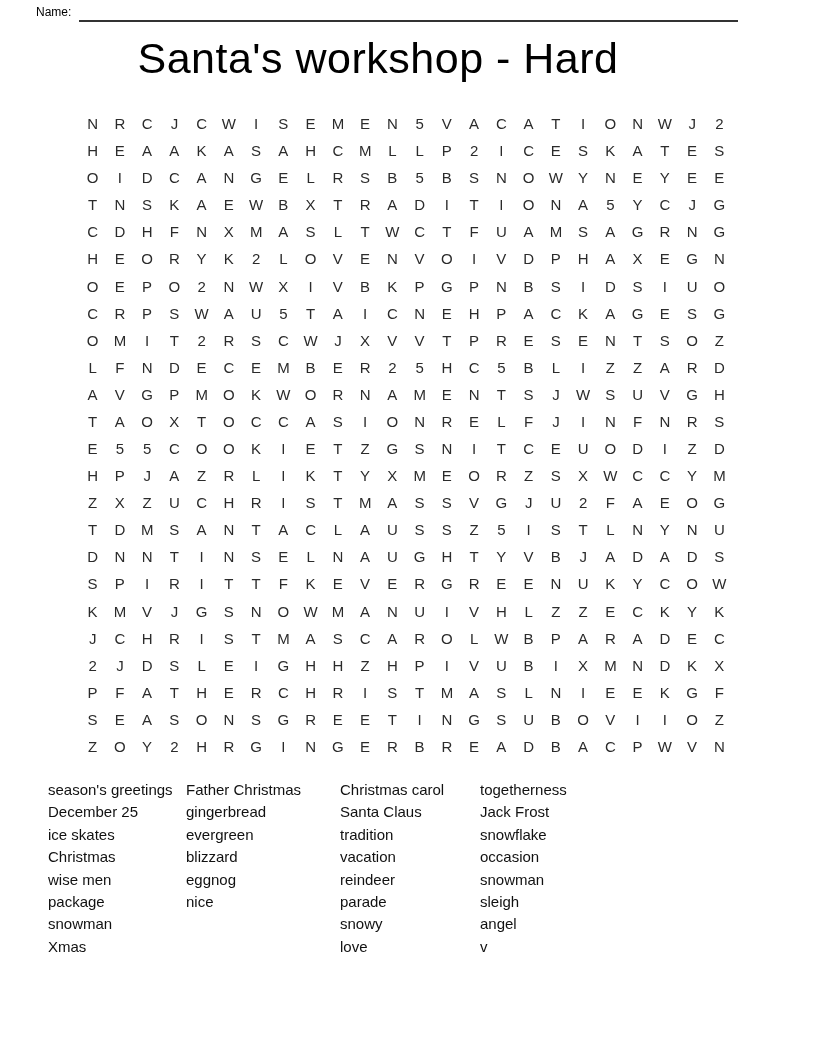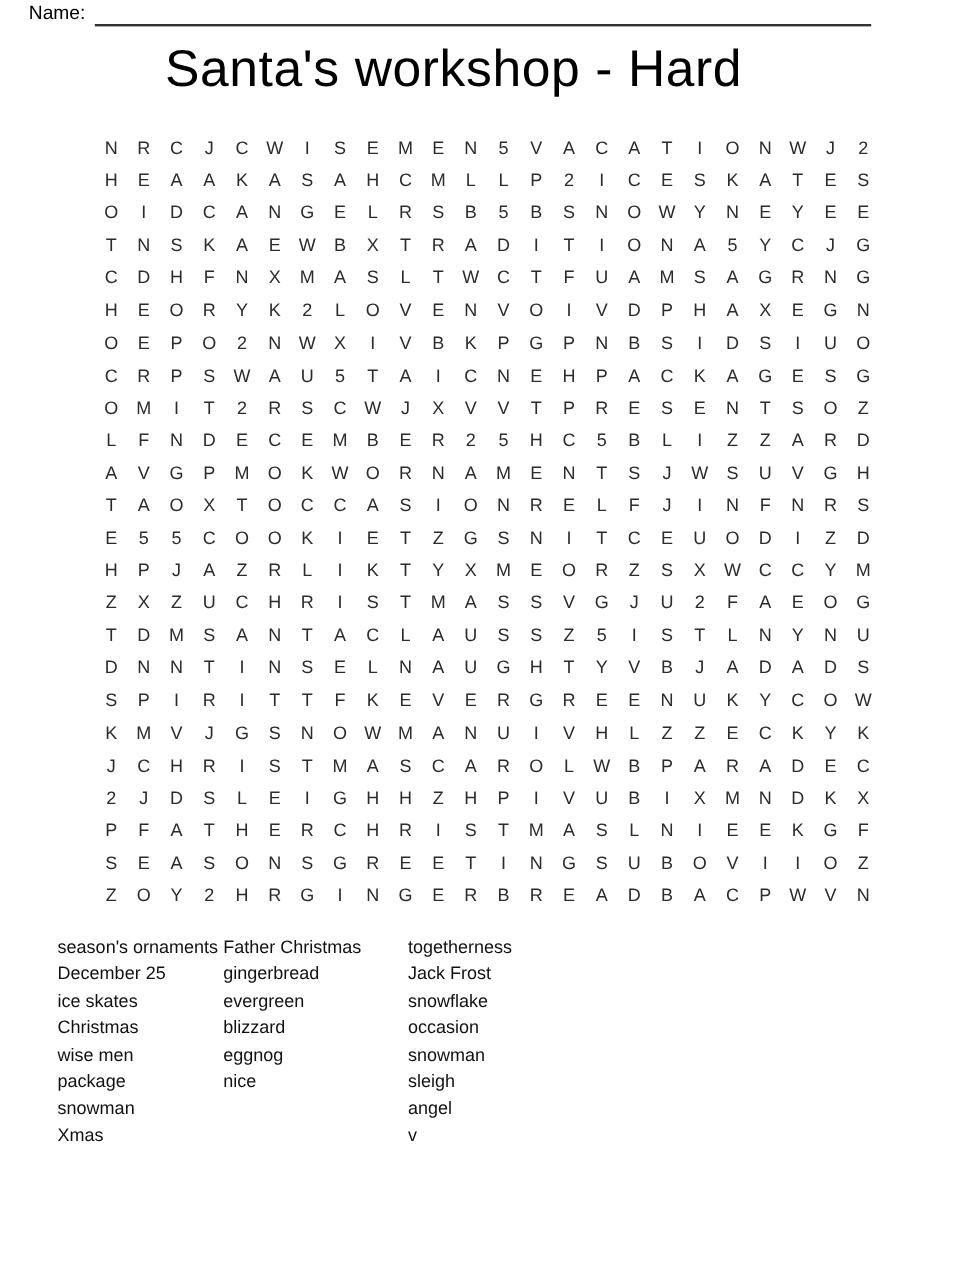--- a/index.html
+++ b/index.html
@@ -8,26 +8,26 @@
     background: #ffffff;
     font-family: "Liberation Sans", sans-serif;
     color: #000000;
     position: relative;
     overflow: hidden;
   }
 
   
   .name-row {
     position: absolute;
-    left: 24px;
+    left: 36px;
     top: 2px;
     width: 702px;
     display: flex;
     align-items: flex-end;
-    font-size: 16px;
+    font-size: 12px;
   }
   .name-label {
     line-height: 20px;
     white-space: nowrap;
   }
   .name-line {
     flex: 1;
     margin-left: 8px;
     height: 16px;
     border-bottom: 2px solid #333333;
@@ -663,38 +663,48 @@
     <span class="ws-cell">A</span>
     <span class="ws-cell">C</span>
     <span class="ws-cell">P</span>
     <span class="ws-cell">W</span>
     <span class="ws-cell">V</span>
     <span class="ws-cell">N</span>
   </div>
 
 <div class="word-list">
     <div class="word-col">
-      <div class="word-item">season's ornaments</div>
+      <div class="word-item">season's greetings</div>
       <div class="word-item">December 25</div>
       <div class="word-item">ice skates</div>
       <div class="word-item">Christmas</div>
       <div class="word-item">wise men</div>
       <div class="word-item">package</div>
       <div class="word-item">snowman</div>
       <div class="word-item">Xmas</div>
     </div>
     <div class="word-col">
       <div class="word-item">Father Christmas</div>
       <div class="word-item">gingerbread</div>
       <div class="word-item">evergreen</div>
       <div class="word-item">blizzard</div>
       <div class="word-item">eggnog</div>
       <div class="word-item">nice</div>
     </div>
     <div class="word-col">
+      <div class="word-item">Christmas carol</div>
+      <div class="word-item">Santa Claus</div>
+      <div class="word-item">tradition</div>
+      <div class="word-item">vacation</div>
+      <div class="word-item">reindeer</div>
+      <div class="word-item">parade</div>
+      <div class="word-item">snowy</div>
+      <div class="word-item">love</div>
+    </div>
+    <div class="word-col">
       <div class="word-item">togetherness</div>
       <div class="word-item">Jack Frost</div>
       <div class="word-item">snowflake</div>
       <div class="word-item">occasion</div>
       <div class="word-item">snowman</div>
       <div class="word-item">sleigh</div>
       <div class="word-item">angel</div>
       <div class="word-item">v</div>
     </div>
   </div>

